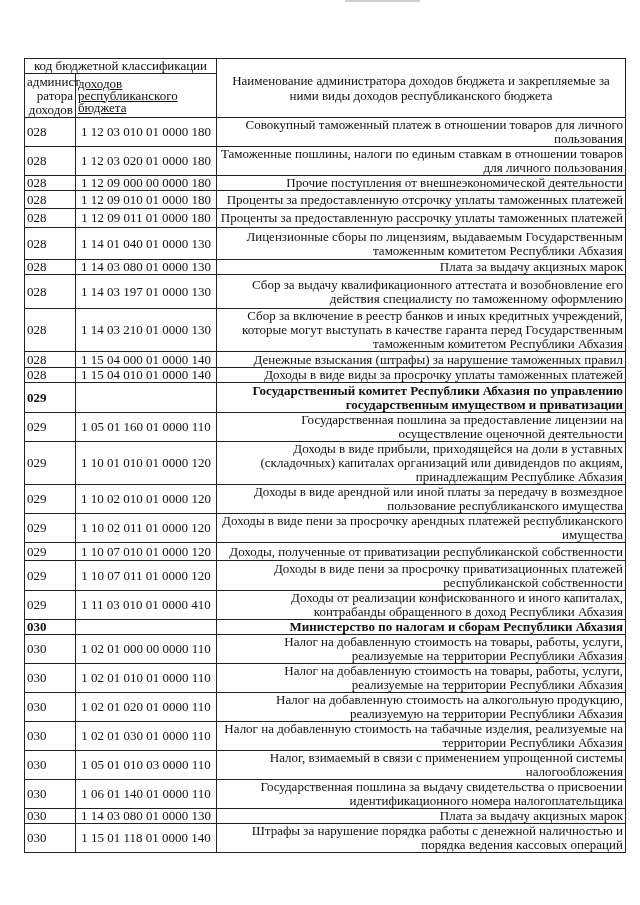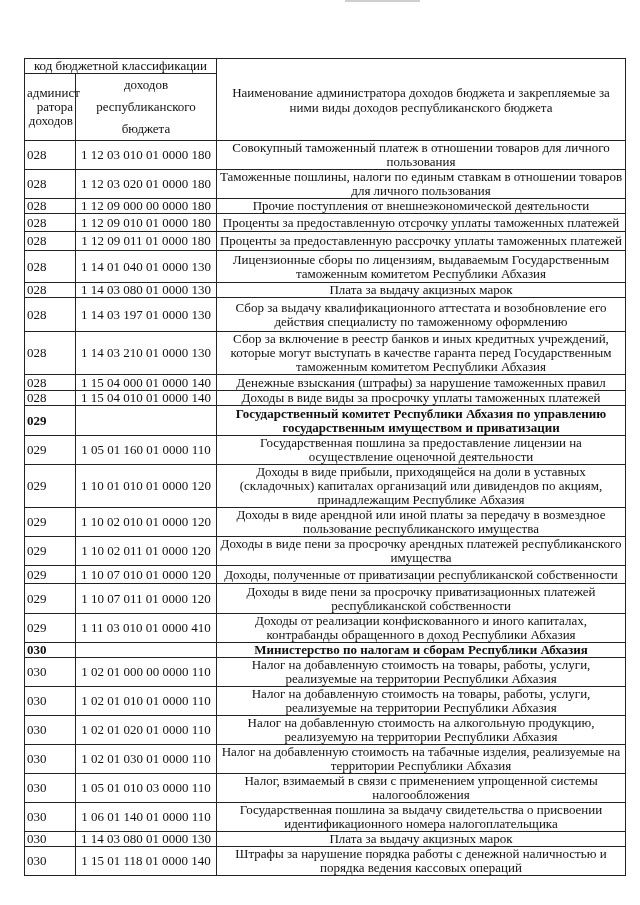--- a/index.html
+++ b/index.html
@@ -38,25 +38,25 @@
       border: 1px solid #222222;
       padding: 0 2px;
       vertical-align: middle;
       font-weight: normal;
     }
     col.c-admin { width: 51px; }
     col.c-code { width: 141px; }
     col.c-name { width: 409px; }
     th.h-group { height: 14px; text-align: center; }
     th.h-admin { text-align: right; line-height: 14px; height: 43px; }
-    th.h-code { text-align: center; line-height: 22px; }
+    th.h-code { text-align: left; line-height: 12px; text-decoration: underline; }
     th.h-name { text-align: center; line-height: 15px; padding: 0 6px; font-family: Liberation Serif, serif; }
     td.admin { text-align: left; }
     td.code { text-align: center; white-space: nowrap; }
-    td.name { text-align: center; padding-left: 3px; }
+    td.name { text-align: right; padding-left: 3px; }
     tr.bold td { font-weight: bold; }
   </style>
 </head>
 <body>
 
 <div class="scan-artifact"></div>
 
 <table class="budget">
   <colgroup>
     <col class="c-admin">

